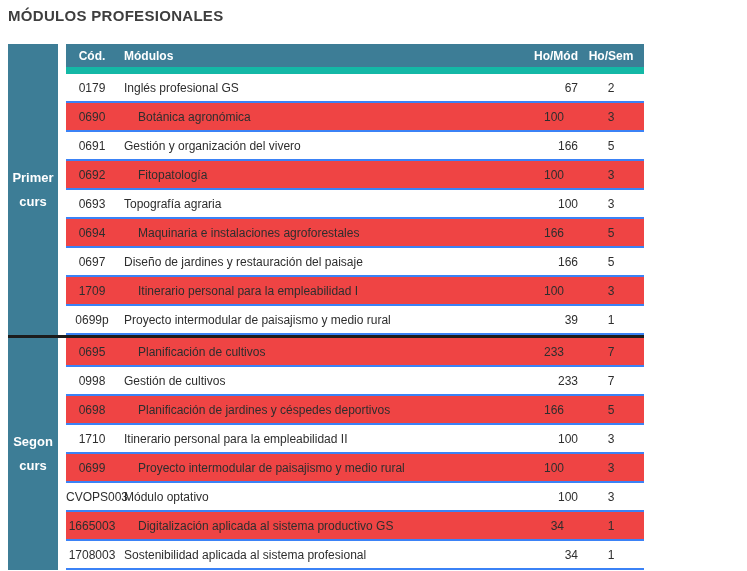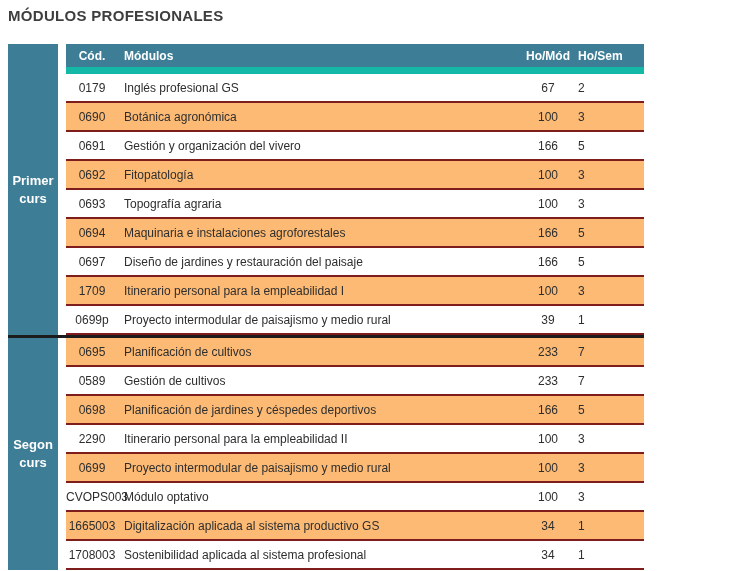--- a/index.html
+++ b/index.html
@@ -27,48 +27,48 @@
   .table-area { }
   .section { display: flex; }
   .side-label {
     width: 50px;
     flex: none;
     margin-right: 8px;
     background: #3d7d96;
     color: #ffffff;
     font-weight: bold;
     font-size: 13px;
-    line-height: 18px;
+    line-height: 24px;
     text-align: center;
     display: flex;
     align-items: center;
     justify-content: center;
   }
   .rows { flex: 1; min-width: 0; }
   .row {
     display: flex;
     align-items: center;
     height: 27px;
-    border-bottom: 2px solid #7f1d1d;
+    border-bottom: 2px solid #3b82f6;
     font-size: 12px;
     color: #2e2e2e;
     background: #ffffff;
   }
-  .row.alt { background: #fdba74; }
+  .row.alt { background: #ef4444; gap: 14px; }
   .row.head {
     background: #3d7d96;
     color: #ffffff;
     font-weight: bold;
     height: 23px;
     border-bottom: 7px solid #14b8a6;
   }
   .c-code  { width: 52px; flex: none; text-align: center; white-space: nowrap; }
   .c-name  { flex: 1; min-width: 0; padding-left: 6px; white-space: nowrap; }
-  .c-homod { width: 60px; flex: none; text-align: center; }
-  .c-hosem { width: 66px; flex: none; text-align: left; }
+  .c-homod { width: 60px; flex: none; text-align: right; }
+  .c-hosem { width: 66px; flex: none; text-align: center; }
   .section-divider {
     height: 3px;
     background: #1c1c1c;
   }
 </style>
 </head>
 <body>
 
 <div class="page">
   <h1 class="page-title">MÓDULOS PROFESIONALES</h1>
@@ -142,33 +142,33 @@
       <div class="section">
         <div class="side-label">Segon curs</div>
         <div class="rows">
           <div class="row alt">
             <div class="c-code">0695</div>
             <div class="c-name">Planificación de cultivos</div>
             <div class="c-homod">233</div>
             <div class="c-hosem">7</div>
           </div>
           <div class="row">
-            <div class="c-code">0589</div>
+            <div class="c-code">0998</div>
             <div class="c-name">Gestión de cultivos</div>
             <div class="c-homod">233</div>
             <div class="c-hosem">7</div>
           </div>
           <div class="row alt">
             <div class="c-code">0698</div>
             <div class="c-name">Planificación de jardines y céspedes deportivos</div>
             <div class="c-homod">166</div>
             <div class="c-hosem">5</div>
           </div>
           <div class="row">
-            <div class="c-code">2290</div>
+            <div class="c-code">1710</div>
             <div class="c-name">Itinerario personal para la empleabilidad II</div>
             <div class="c-homod">100</div>
             <div class="c-hosem">3</div>
           </div>
           <div class="row alt">
             <div class="c-code">0699</div>
             <div class="c-name">Proyecto intermodular de paisajismo y medio rural</div>
             <div class="c-homod">100</div>
             <div class="c-hosem">3</div>
           </div>

